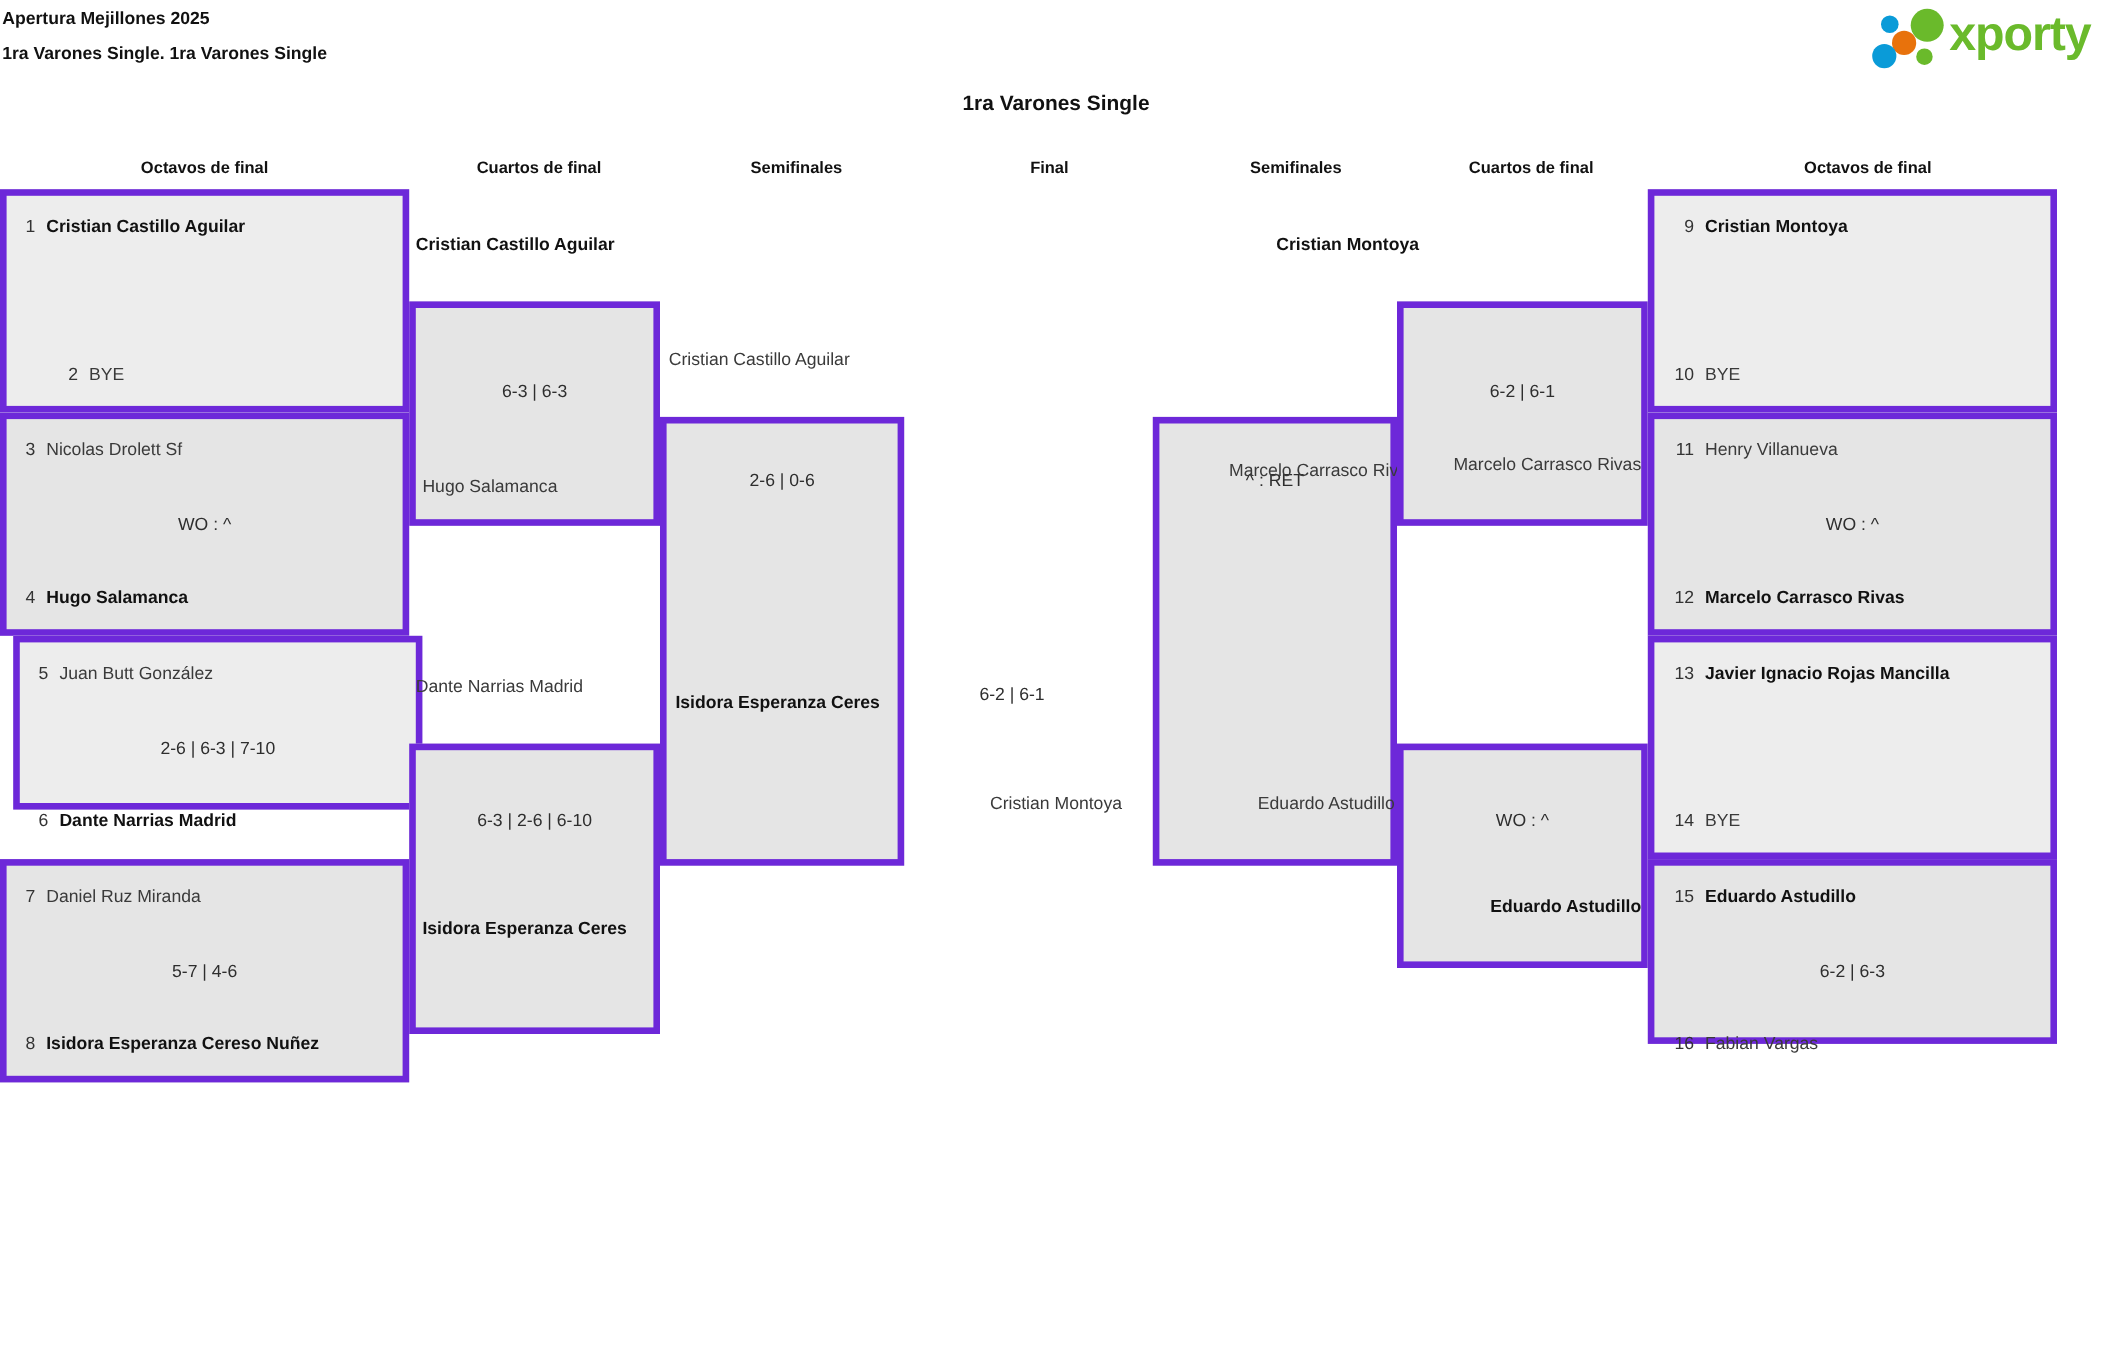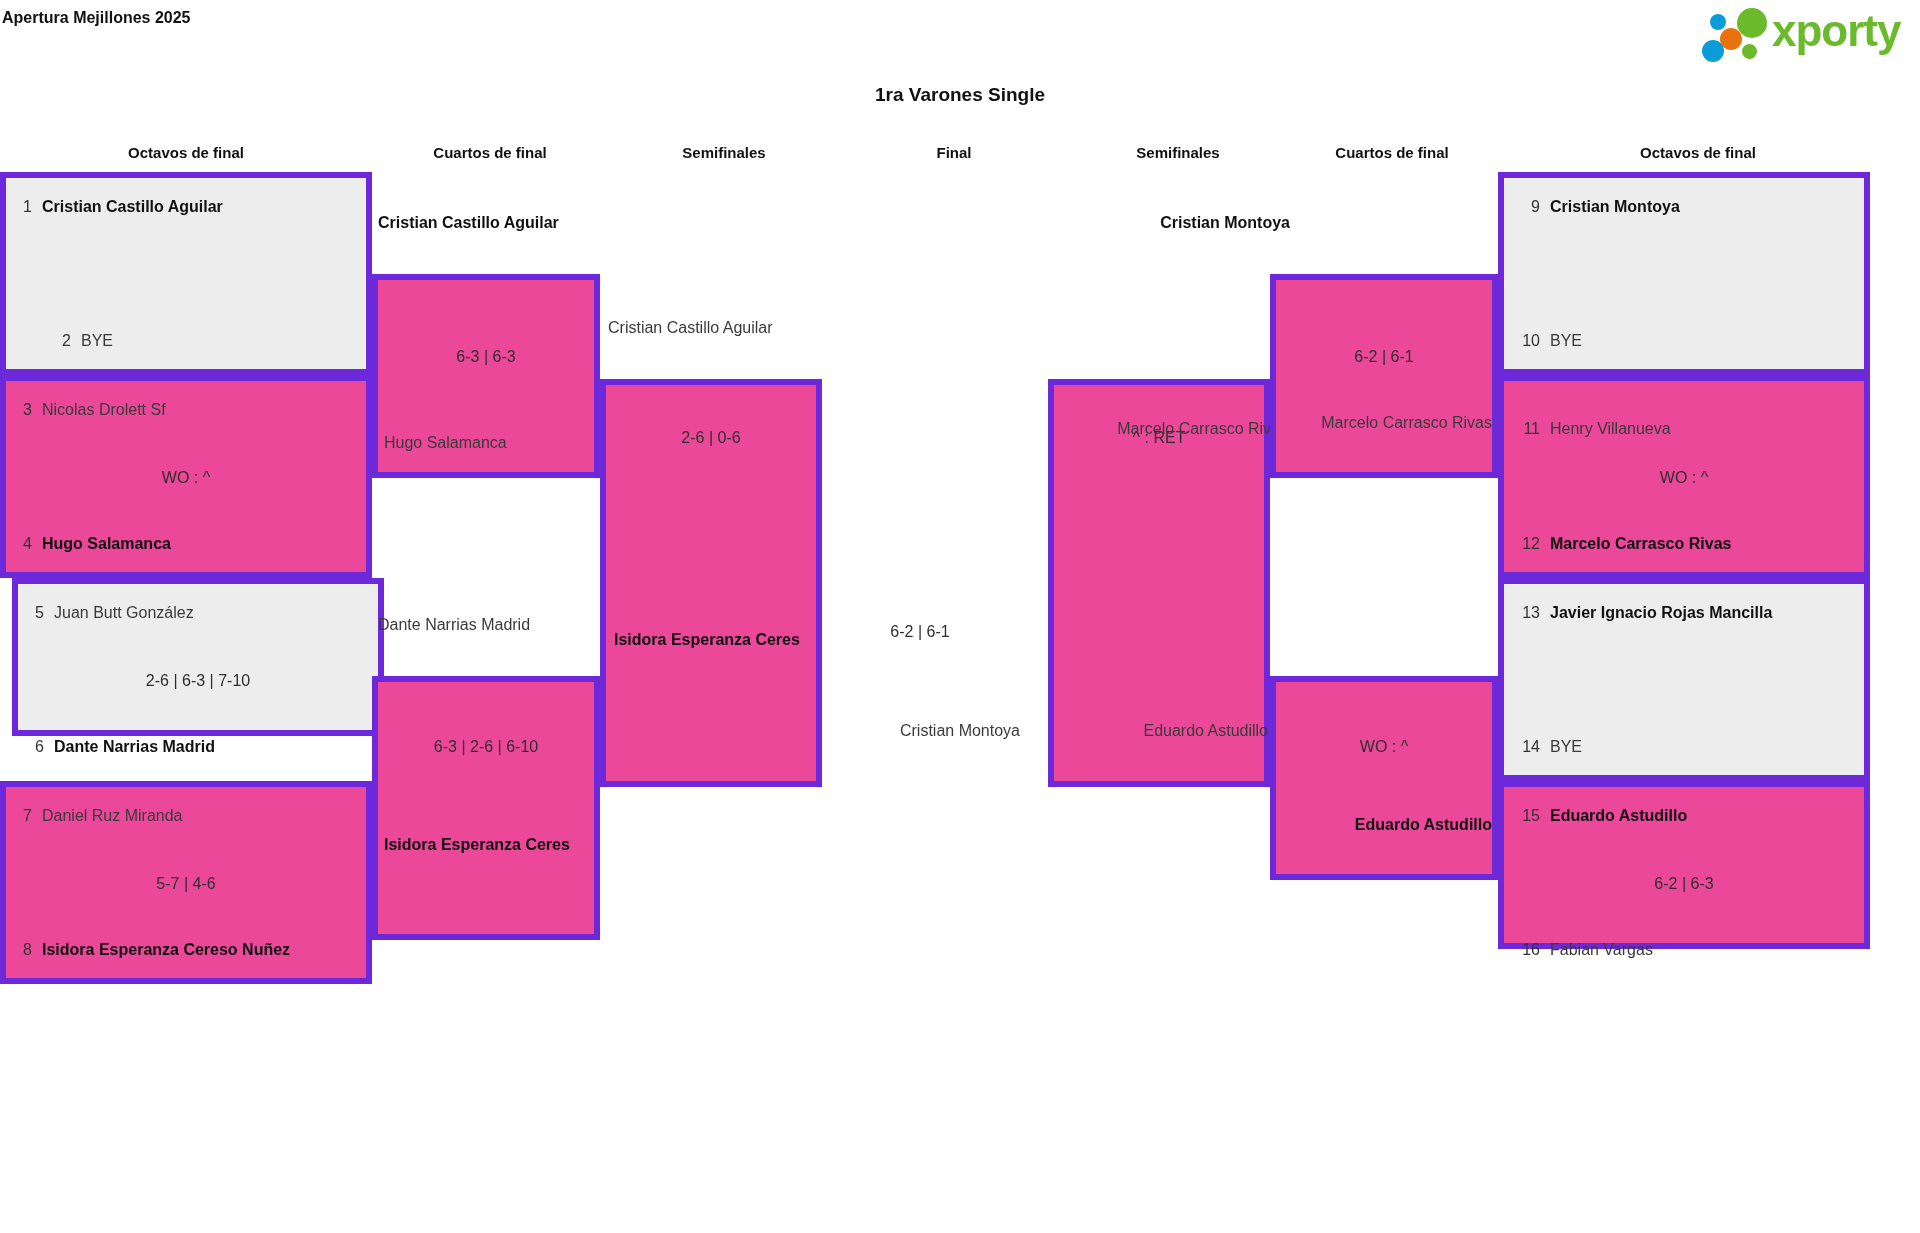--- a/index.html
+++ b/index.html
@@ -14,21 +14,21 @@
   #logo .dot{position:absolute;border-radius:50%;}
 
   #centre-title{position:absolute;left:0;right:0;top:84px;text-align:center;font-size:19px;font-weight:700;}
 
   
   .rhdr{position:absolute;top:144px;font-size:15px;font-weight:700;text-align:center;white-space:nowrap;}
 
   
   .box{position:absolute;box-sizing:border-box;border:6px solid #6d28d9;}
   .shade{background:#ededed;}
-  .plain{background:#ec4899;}
+  .plain{background:#e5e5e5;}
 
   .seedrow{position:absolute;left:0;right:0;font-size:16px;white-space:nowrap;}
   .seednum{display:inline-block;width:26px;text-align:right;color:#333;font-size:16px;}
   .pname{display:inline-block;margin-left:10px;}
   .win{font-weight:700;color:#111;}
   .lose{font-weight:400;color:#3a3a3a;}
 
   .score{position:absolute;font-size:16px;color:#2e2e2e;white-space:nowrap;text-align:center;left:0;right:0;}
 
   
@@ -36,20 +36,21 @@
   .rname.L{text-align:left;}
   .rname.R{text-align:right;}
 
   .clip{overflow:hidden;}
 </style>
 </head>
 <body>
 
 <div id="hdr-title">
   <span>Apertura Mejillones 2025</span>
+  <span class="l2">1ra Varones Single. 1ra Varones Single</span>
 </div>
 
 <div id="logo">
   <span class="dot" style="left:30px;top:10px;width:16px;height:16px;background:#0a9bd8;"></span>
   <span class="dot" style="left:57px;top:4px;width:30px;height:30px;background:#6aba2b;"></span>
   <span class="dot" style="left:40px;top:24px;width:22px;height:22px;background:#e8720c;"></span>
   <span class="dot" style="left:22px;top:36px;width:22px;height:22px;background:#0a9bd8;"></span>
   <span class="dot" style="left:62px;top:40px;width:15px;height:15px;background:#6aba2b;"></span>
   <span class="word">xporty</span>
 </div>
@@ -146,21 +147,21 @@
   <div class="seedrow" style="top:20px;left:10px;">
     <span class="seednum">9</span><span class="pname win">Cristian Montoya</span>
   </div>
   <div class="score" style="top:94px;"></div>
   <div class="seedrow" style="top:154px;left:10px;">
     <span class="seednum">10</span><span class="pname lose">BYE</span>
   </div>
 </div>
 
 <div class="box plain" style="left:1498px;top:375px;width:372px;height:203px;">
-  <div class="seedrow" style="top:20px;left:10px;margin-top:19px;">
+  <div class="seedrow" style="top:20px;left:10px;">
     <span class="seednum">11</span><span class="pname lose">Henry Villanueva</span>
   </div>
   <div class="score" style="top:88px;">WO : ^</div>
   <div class="seedrow" style="top:154px;left:10px;">
     <span class="seednum">12</span><span class="pname win">Marcelo Carrasco Rivas</span>
   </div>
 </div>
 
 <div class="box shade" style="left:1498px;top:578px;width:372px;height:203px;">
   <div class="seedrow" style="top:20px;left:10px;">

